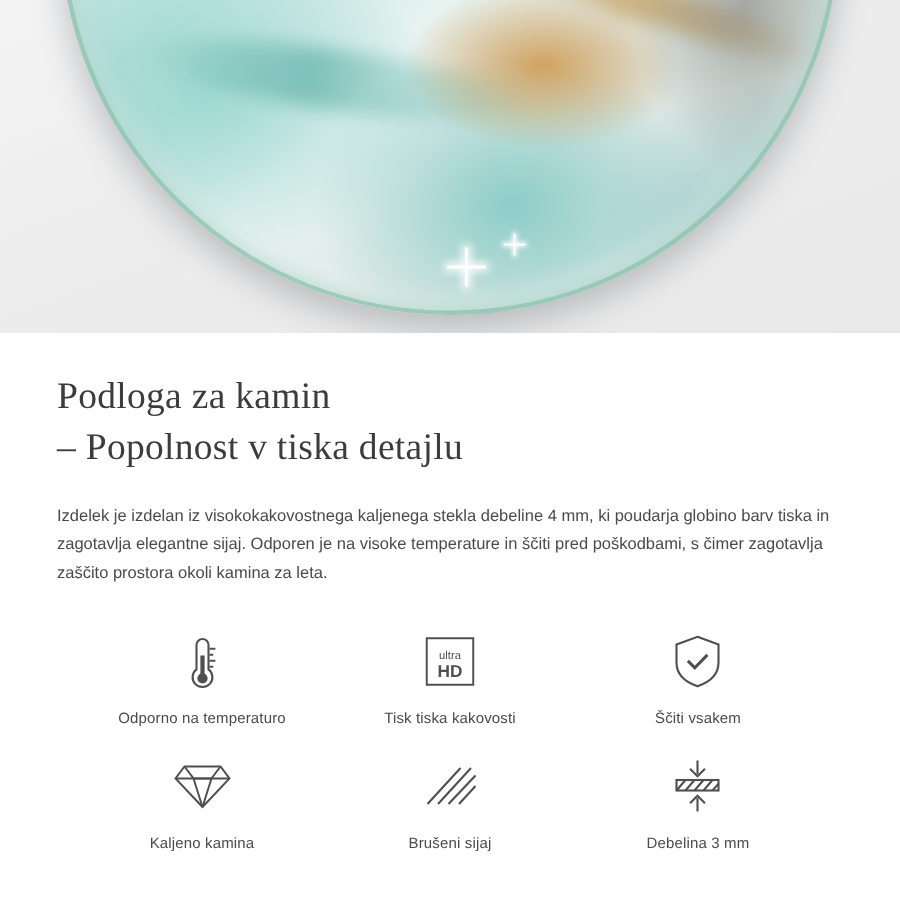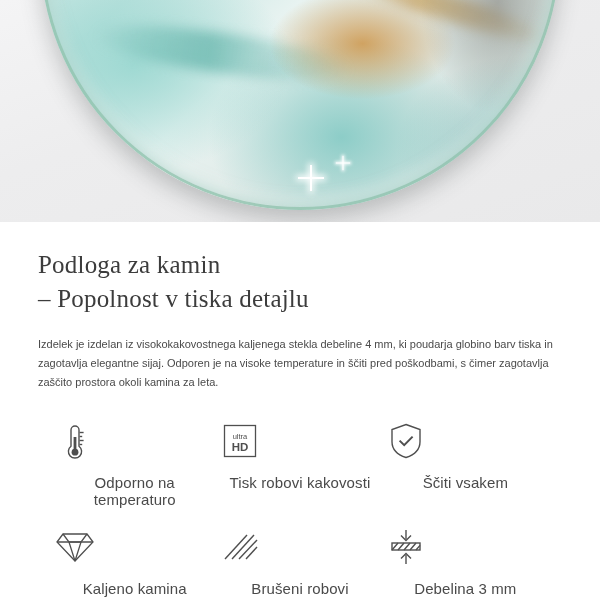--- a/index.html
+++ b/index.html
@@ -134,33 +134,34 @@
     position: relative;
     margin-top: 26px;
     padding: 0 14px;
     display: grid;
     grid-template-columns: repeat(3, 1fr);
     row-gap: 16px;
   }
   .feature {
     display: flex;
     flex-direction: column;
+    align-items: center;
     text-align: center;
   }
   .feature-icon {
     width: 46px;
     height: 46px;
     display: flex;
     align-items: center;
     justify-content: center;
     color: #4f4f4f;
   }
   .feature-label {
     margin-top: 10px;
-    font-size: 15px;
+    font-size: 10px;
     color: #4a4a4a;
     letter-spacing: .1px;
   }
   svg { display: block; }
 </style>
 </head>
 <body>
 
 <div class="page">
 
@@ -204,21 +205,21 @@
       </div>
 
       <div class="feature">
         <div class="feature-icon">
           <svg width="38" height="38" viewBox="0 0 38 38">
             <rect x="3.5" y="3.5" width="31" height="31" fill="none" stroke="#4f4f4f" stroke-width="1.3"></rect>
             <text x="19" y="17" text-anchor="middle" font-family="Liberation Sans, sans-serif" font-size="7.5" fill="#4f4f4f">ultra</text>
             <text x="19" y="29" text-anchor="middle" font-family="Liberation Sans, sans-serif" font-size="11.5" font-weight="bold" fill="#4f4f4f">HD</text>
           </svg>
         </div>
-        <div class="feature-label">Tisk robovi kakovosti</div>
+        <div class="feature-label">Tisk tiska kakovosti</div>
       </div>
 
       <div class="feature">
         <div class="feature-icon">
           <svg width="36" height="40" viewBox="0 0 36 40" fill="none" stroke="#4f4f4f" stroke-width="1.4">
             <path d="M18 3.5 L32 8.6 v12.1 c0 8.2 -5.9 13.1 -14 15.8 c-8.1 -2.7 -14 -7.6 -14 -15.8 V8.6 z"></path>
             <path d="M11.6 19.6 l4.6 4.6 l8.4 -8.6" stroke-width="2"></path>
           </svg>
         </div>
         <div class="feature-label">Ščiti vsakem</div>
@@ -239,21 +240,21 @@
 
       <div class="feature">
         <div class="feature-icon">
           <svg width="38" height="32" viewBox="0 0 38 32" fill="none" stroke="#4f4f4f" stroke-width="1.4">
             <path d="M4 28 L26 4"></path>
             <path d="M11 28 L33 4"></path>
             <path d="M18 28 L36 9"></path>
             <path d="M25 28 L36 16"></path>
           </svg>
         </div>
-        <div class="feature-label">Brušeni robovi</div>
+        <div class="feature-label">Brušeni sijaj</div>
       </div>
 
       <div class="feature">
         <div class="feature-icon">
           <svg width="36" height="40" viewBox="0 0 36 40" fill="none" stroke="#4f4f4f" stroke-width="1.4">
             <path d="M18 3 v9"></path>
             <path d="M13 8.5 l5 5 l5 -5"></path>
             <rect x="4" y="16" width="28" height="7" fill="none"></rect>
             <path d="M4 23 l6 -7 M10 23 l6 -7 M16 23 l6 -7 M22 23 l6 -7 M28 23 l4 -4.6"></path>
             <path d="M18 37 v-9"></path>

